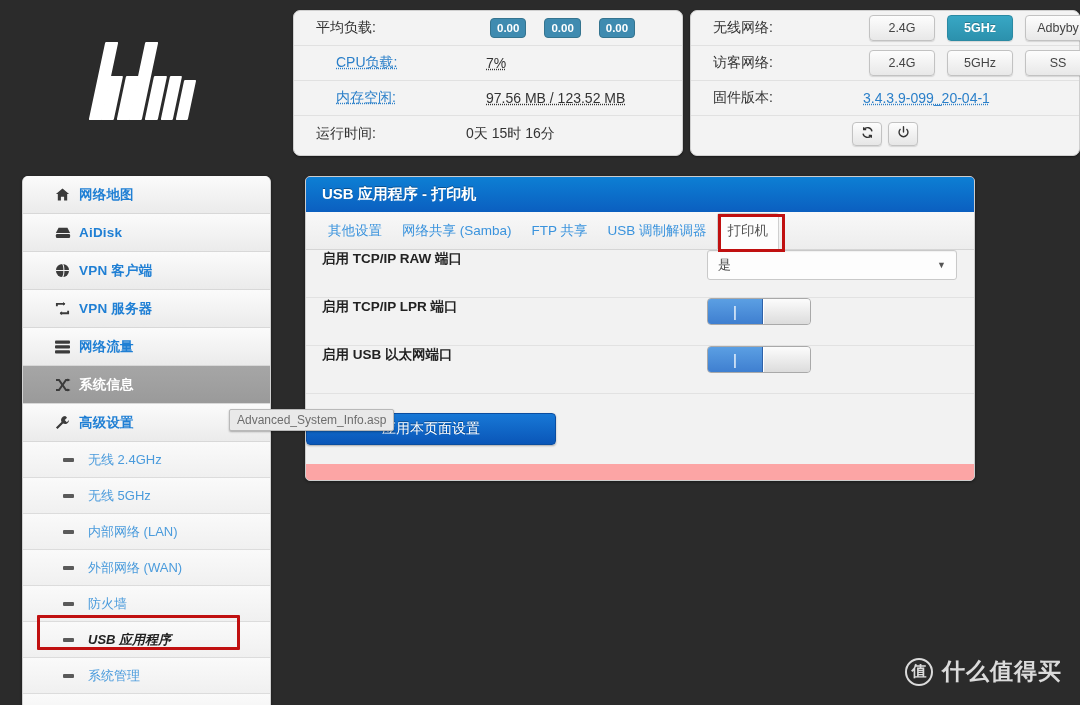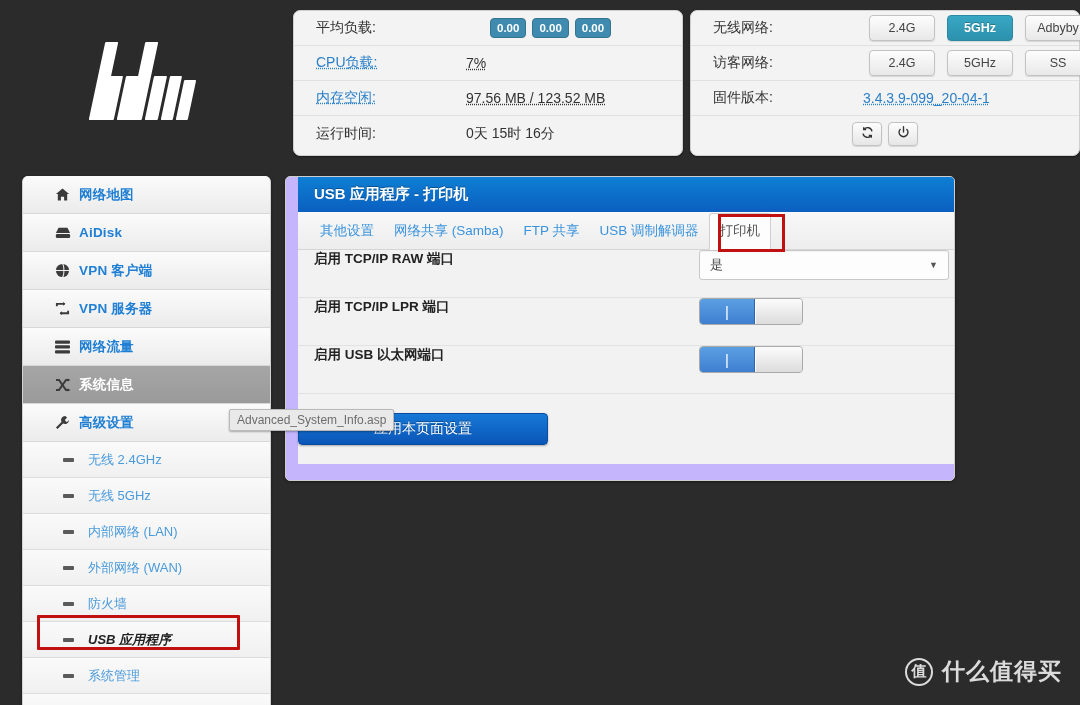--- a/index.html
+++ b/index.html
@@ -44,26 +44,26 @@
     height: 35px; padding: 0 0 0 22px;
     border-bottom: 1px solid #e1e1e1;
   }
   .status-row:last-child { border-bottom: none; }
   .status-label {
     width: 150px; font-size: 14px; color: #333;
     flex-shrink: 0;
   }
   .status-label.link {
     color: #2a7fc9; text-decoration: underline;
-    text-decoration-style: dotted; cursor: pointer;
+    text-decoration-style: dotted; cursor: pointer; margin-left: 20px;
   }
   .status-value { font-size: 14px; color: #333; }
   .status-value.dotted { text-decoration: underline; text-decoration-style: dotted; }
   .status-value.blue { color: #2a7fc9; }
-  .badges { display: flex; gap: 6px; padding-left: 24px; }
+  .badges { display: flex; gap: 18px; padding-left: 24px; }
   .badge {
     background: #3f8bb0; color: #fff; font-size: 11.5px; font-weight: bold;
     padding: 2px 6px; border-radius: 4px; line-height: 1.25;
     border: 1px solid #35748f;
   }
   .btn-row { display: flex; gap: 6px; }
   .pill {
     min-width: 66px; text-align: center;
     font-size: 12.5px; color: #444;
     padding: 5px 10px; border-radius: 4px;
@@ -128,27 +128,26 @@
   }
   .sub-label { font-size: 13px; color: #4a9bdc; }
   .sub-item.emph .sub-label { color: #222; font-weight: bold; font-style: italic; }
   .redbox {
     position: absolute; border: 3px solid #c01010; pointer-events: none;
     border-radius: 1px;
   }
 
   
   .content {
-    position: absolute; left: 285px; top: 176px; width: 670px; height: 305px;
-    background: #c4b5fd;
+    position: absolute; left: 305px; top: 176px; width: 670px; height: 305px;
+    background: #fca5a5;
     border: 1px solid #cdcdcd;
     border-radius: 5px;
     box-shadow: 0 1px 3px rgba(0,0,0,.4);
     overflow: hidden;
-    padding-left: 12px;
   }
   .content-header {
     height: 35px; display: flex; align-items: center; padding-left: 16px;
     background: linear-gradient(#0d7fd4, #0b5fc0);
     color: #fff; font-size: 15px; font-weight: bold;
     text-shadow: 0 -1px 0 rgba(0,0,0,.3);
   }
   .tabs {
     display: flex; align-items: flex-end; height: 38px;
     padding-left: 12px;

